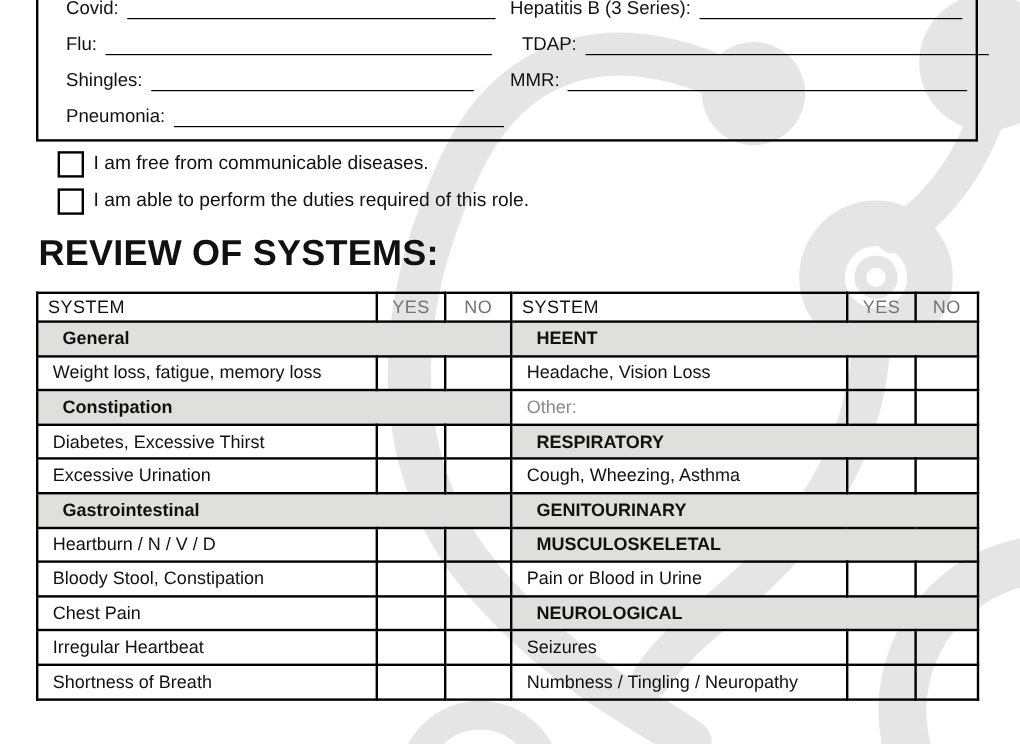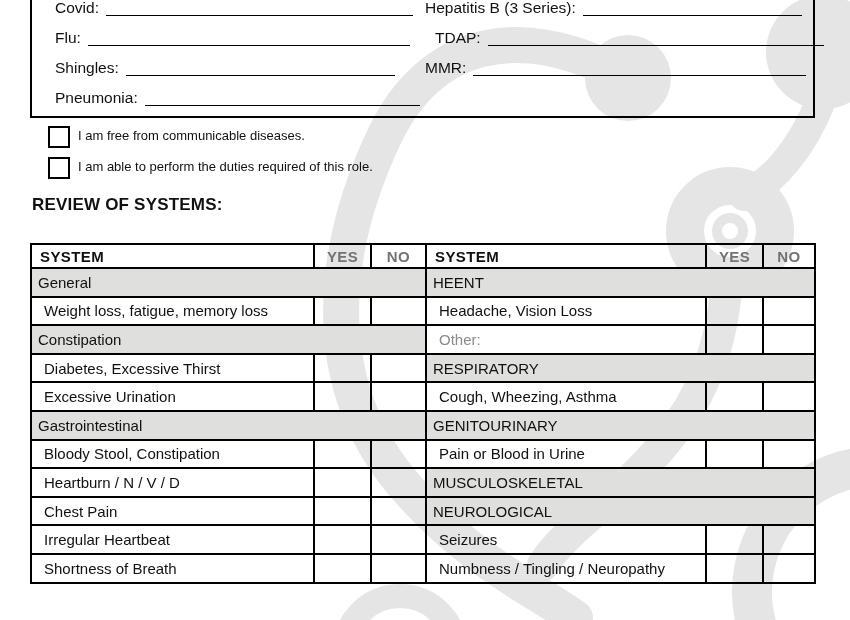--- a/index.html
+++ b/index.html
@@ -15,33 +15,33 @@
   .abs{position:absolute;z-index:1}
 
   
   #vax-box{left:30px;top:-36px;width:781px;height:150px;border:2px solid var(--ink);background:transparent}
 
   .field{position:absolute;display:flex;align-items:flex-end;height:18px;font-size:15.5px;z-index:2}
   .field .lbl{white-space:nowrap;margin-right:7px;line-height:16px}
   .field .line{flex:1;border-bottom:1.8px solid var(--ink);height:15px}
 
   .cb{width:18px;height:18px;border:2px solid var(--ink);background:#fff}
-  .cb-label{font-size:13px;white-space:nowrap}
+  .cb-label{font-size:16px;white-space:nowrap}
 
-  #ros-title{left:32px;top:195px;font-size:17px;font-weight:bold;letter-spacing:.2px}
+  #ros-title{left:32px;top:195px;font-size:30px;font-weight:bold;letter-spacing:.2px}
 
   table#ros{
     position:absolute;left:30px;top:243px;width:784px;z-index:1;
     border-collapse:collapse;table-layout:fixed;
   }
   #ros td,#ros th{border:2px solid var(--ink);font-size:15px;overflow:hidden;white-space:nowrap;background:transparent}
-  #ros thead th{height:22px;text-align:left;padding:0 0 0 8px;font-weight:bold;letter-spacing:.4px}
+  #ros thead th{height:22px;text-align:left;padding:0 0 0 8px;font-weight:normal;letter-spacing:.4px}
   #ros thead th.yn-h{text-align:center;padding:0;color:#737373}
   #ros tbody td{height:24.6px}
-  #ros td.section{background:var(--gray);font-weight:normal;padding-left:6px}
+  #ros td.section{background:var(--gray);font-weight:bold;padding-left:20px}
   #ros td.item{padding-left:12px}
   #ros td.muted{color:var(--muted)}
   #ros td.yn{background:transparent}
 </style>
 </head>
 <body>
 
 <svg id="watermark" width="850" height="620" viewBox="0 0 850 620">
   <g fill="none" stroke="#e5e5e5" stroke-linecap="round">
     <path d="M 640,85 C 520,14 430,42 385,135 C 330,250 318,380 400,480 C 468,562 540,592 575,618" stroke-width="36"></path>
@@ -147,32 +147,32 @@
         <td class="yn"></td>
         <td class="item">Cough, Wheezing, Asthma</td>
         <td class="yn"></td>
         <td class="yn"></td>
       </tr>
       <tr>
         <td colspan="3" class="section">Gastrointestinal</td>
         <td colspan="3" class="section">GENITOURINARY</td>
       </tr>
       <tr>
+        <td class="item">Heartburn / N / V / D</td>
+        <td class="yn"></td>
+        <td class="yn"></td>
+        <td colspan="3" class="section">MUSCULOSKELETAL</td>
+      </tr>
+      <tr>
         <td class="item">Bloody Stool, Constipation</td>
         <td class="yn"></td>
         <td class="yn"></td>
         <td class="item">Pain or Blood in Urine</td>
         <td class="yn"></td>
         <td class="yn"></td>
-      </tr>
-      <tr>
-        <td class="item">Heartburn / N / V / D</td>
-        <td class="yn"></td>
-        <td class="yn"></td>
-        <td colspan="3" class="section">MUSCULOSKELETAL</td>
       </tr>
       <tr>
         <td class="item">Chest Pain</td>
         <td class="yn"></td>
         <td class="yn"></td>
         <td colspan="3" class="section">NEUROLOGICAL</td>
       </tr>
       <tr>
         <td class="item">Irregular Heartbeat</td>
         <td class="yn"></td>

